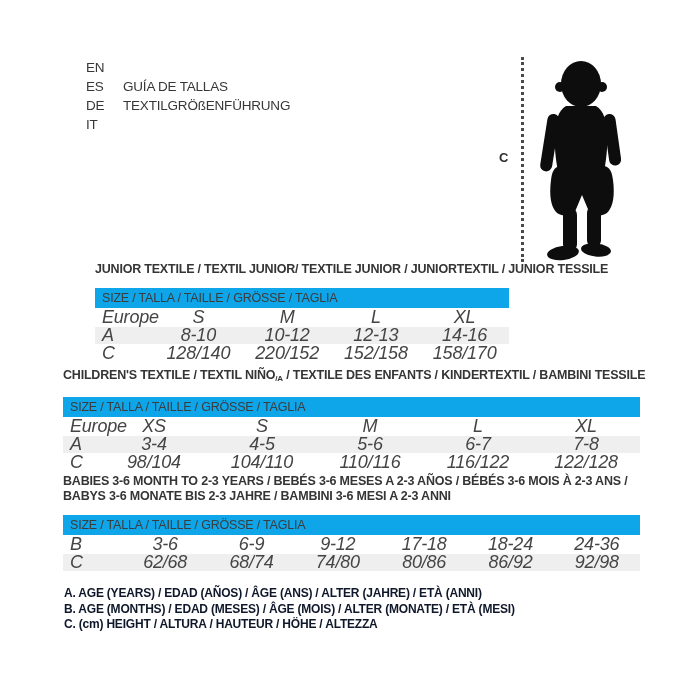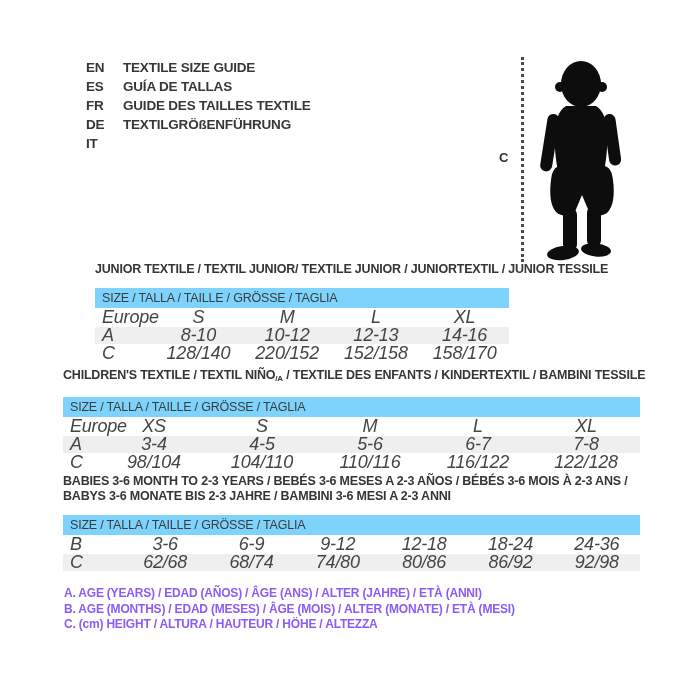--- a/index.html
+++ b/index.html
@@ -4,66 +4,61 @@
 <style>
   html,body { margin:0; padding:0; background:#ffffff; }
   .canvas {
     position:relative; width:700px; height:700px; background:#ffffff;
     font-family:"Liberation Sans", sans-serif; color:#3b3b3b;
     letter-spacing:-0.2px; overflow:hidden;
   }
 
   
   .lang-block { position:absolute; left:72px; top:58px; }
-  .lang-row  { display:flex; line-height:19px; font-size:13.5px; font-weight:bold; color:#373737;padding-left:14px; }
+  .lang-row  { display:flex; line-height:19px; font-size:13.5px; font-weight:normal; color:#373737;padding-left:14px; }
   .lang-code { width:37px; flex-shrink:0; }
 
   
   .figure { position:absolute; left:0; top:0; }
   .dotted-line { position:absolute; left:521px; top:57px; height:205px; width:0;
                  border-left:3px dotted #4a4a4a; }
   .c-label { position:absolute; left:499px; top:150px; font-size:13px; font-weight:bold; color:#2e2e2e; }
   .baby-svg { position:absolute; left:532px; top:54px; }
 
   
   .size-table { position:absolute; left:63px; }
   .t1 { top:262px; width:414px;margin-left:32px; }
   .t2 { top:368px; width:577px; }
   .t3 { top:474px; width:577px; }
   .tbl-title { font-size:12.5px; font-weight:bold; line-height:15px; color:#353535; white-space:nowrap; }
   .tbl-title .sub { font-size:8px; vertical-align:-2px; }
-  .tbl-header { margin-top:11px; height:20px; line-height:20px; background:#7dd3fc;
+  .tbl-header { margin-top:11px; height:20px; line-height:20px; background:#0ea5e9;
                 padding-left:7px; font-size:12.5px; color:#3c3c3c; }
   .t-row { display:flex; height:17px; line-height:17px; font-size:18px; margin-top:1px; color:#454545;font-style:italic; }
   .t-row.striped { background:#efefef; }
   .t-label { width:52px; padding-left:7px; flex-shrink:0; white-space:nowrap; }
   .t2 .t-label { width:30px; }
   .t-cell { flex:1; text-align:center; }
 
   
   .legend { position:absolute; left:64px; top:586px; }
-  .legend-line { font-size:12px; font-weight:bold; line-height:15.5px; color:#8b5cf6; white-space:nowrap; }
+  .legend-line { font-size:12px; font-weight:bold; line-height:15.5px; color:#0f172a; white-space:nowrap; }
 </style>
 </head>
 <body>
 
 <div class="canvas">
 
   <div class="lang-block" id="lang-block">
       <div class="lang-row">
         <span class="lang-code">EN</span>
-        <span class="lang-label">TEXTILE SIZE GUIDE</span>
       </div>
       <div class="lang-row">
         <span class="lang-code">ES</span>
         <span class="lang-label">GUÍA DE TALLAS</span>
-      </div>
-      <div class="lang-row">
-        <span class="lang-code">FR</span>
-        <span class="lang-label">GUIDE DES TAILLES TEXTILE</span>
       </div>
       <div class="lang-row">
         <span class="lang-code">DE</span>
         <span class="lang-label">TEXTILGRÖßENFÜHRUNG</span>
       </div>
       <div class="lang-row">
         <span class="lang-code">IT</span>
       </div>
     </div>
 
@@ -146,21 +141,21 @@
     </div>
   <div class="size-table t3" id="table-2">
       <div class="tbl-title"><span>BABIES 3-6 MONTH TO 2-3 YEARS / BEBÉS 3-6 MESES A 2-3 AÑOS / BÉBÉS 3-6 MOIS À 2-3 ANS /</span></div>
       <div class="tbl-title"><span>BABYS 3-6 MONATE BIS 2-3 JAHRE / BAMBINI 3-6 MESI A 2-3 ANNI</span></div>
       <div class="tbl-header">SIZE / TALLA / TAILLE / GRÖSSE / TAGLIA</div>
       <div class="t-row">
         <span class="t-label">B</span>
         <span class="t-cell">3-6</span>
         <span class="t-cell">6-9</span>
         <span class="t-cell">9-12</span>
-        <span class="t-cell">12-18</span>
+        <span class="t-cell">17-18</span>
         <span class="t-cell">18-24</span>
         <span class="t-cell">24-36</span>
       </div>
       <div class="t-row striped">
         <span class="t-label">C</span>
         <span class="t-cell">62/68</span>
         <span class="t-cell">68/74</span>
         <span class="t-cell">74/80</span>
         <span class="t-cell">80/86</span>
         <span class="t-cell">86/92</span>

